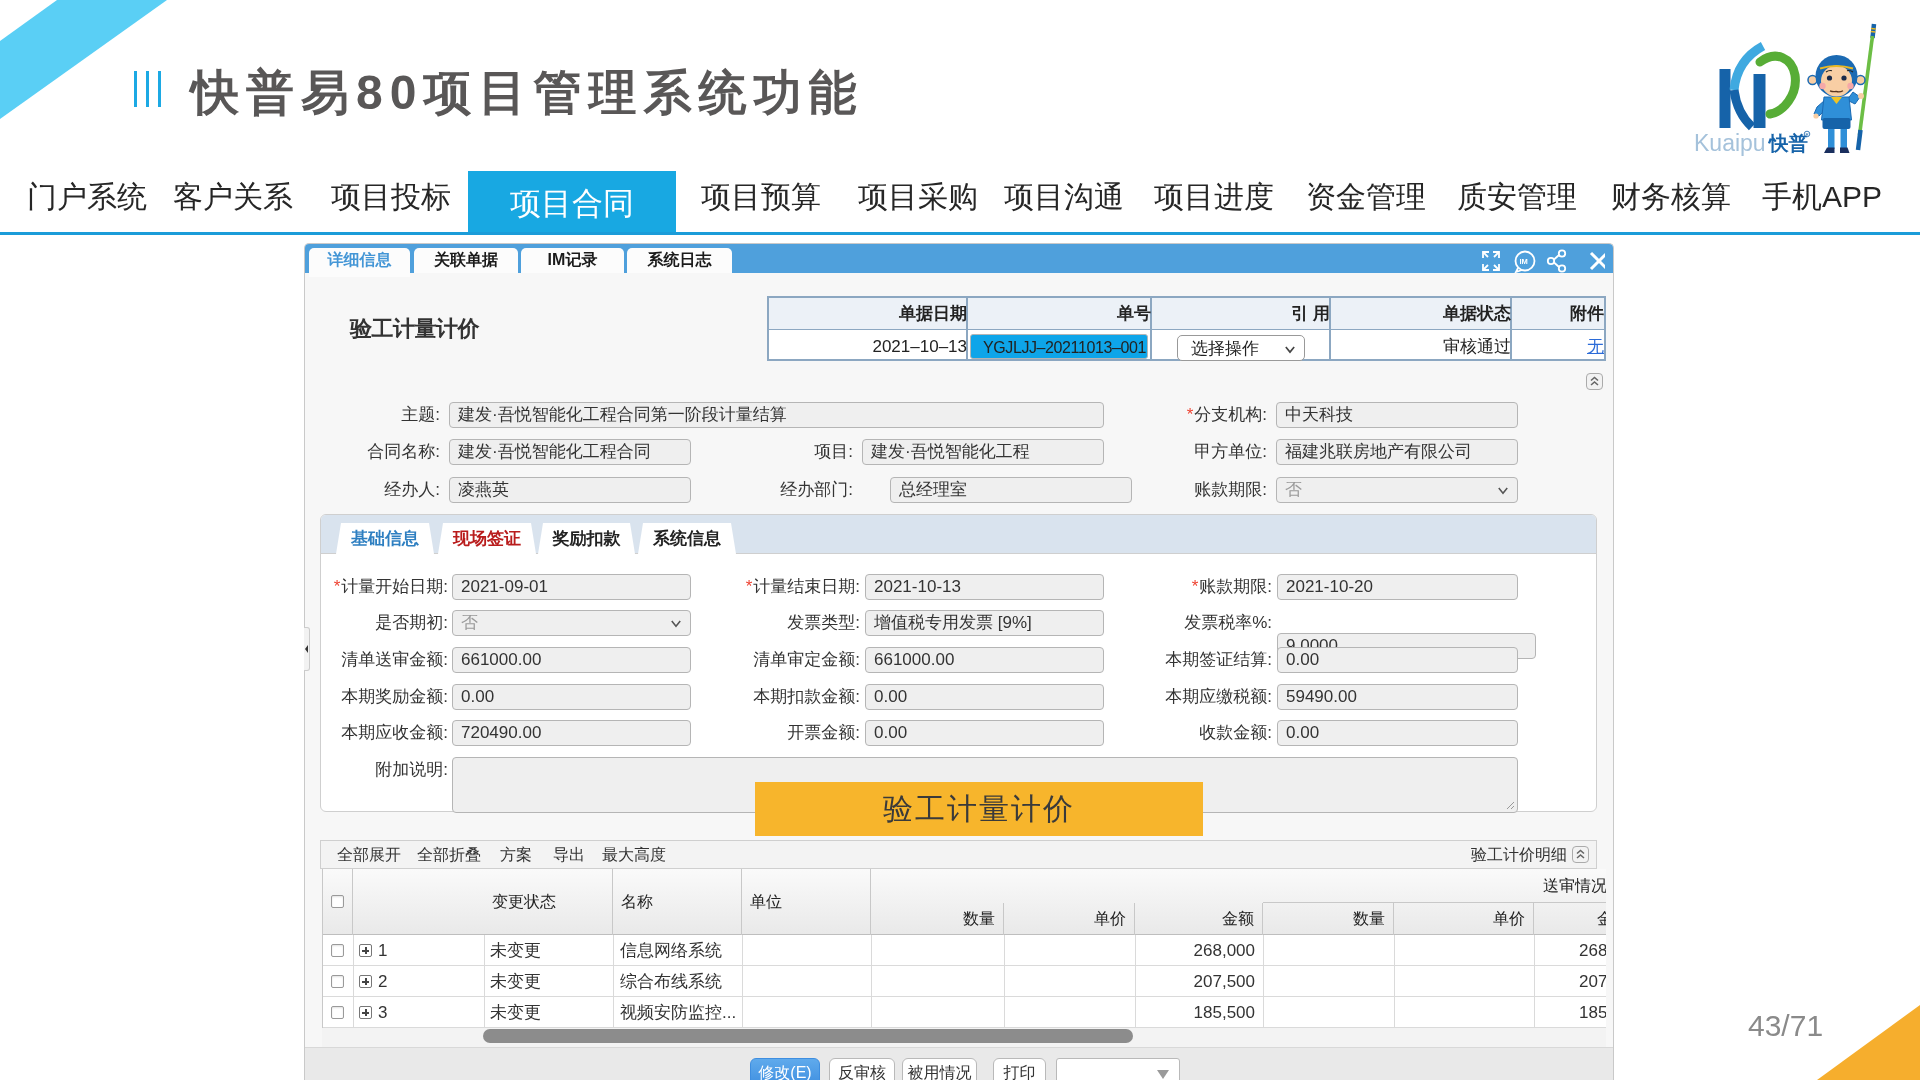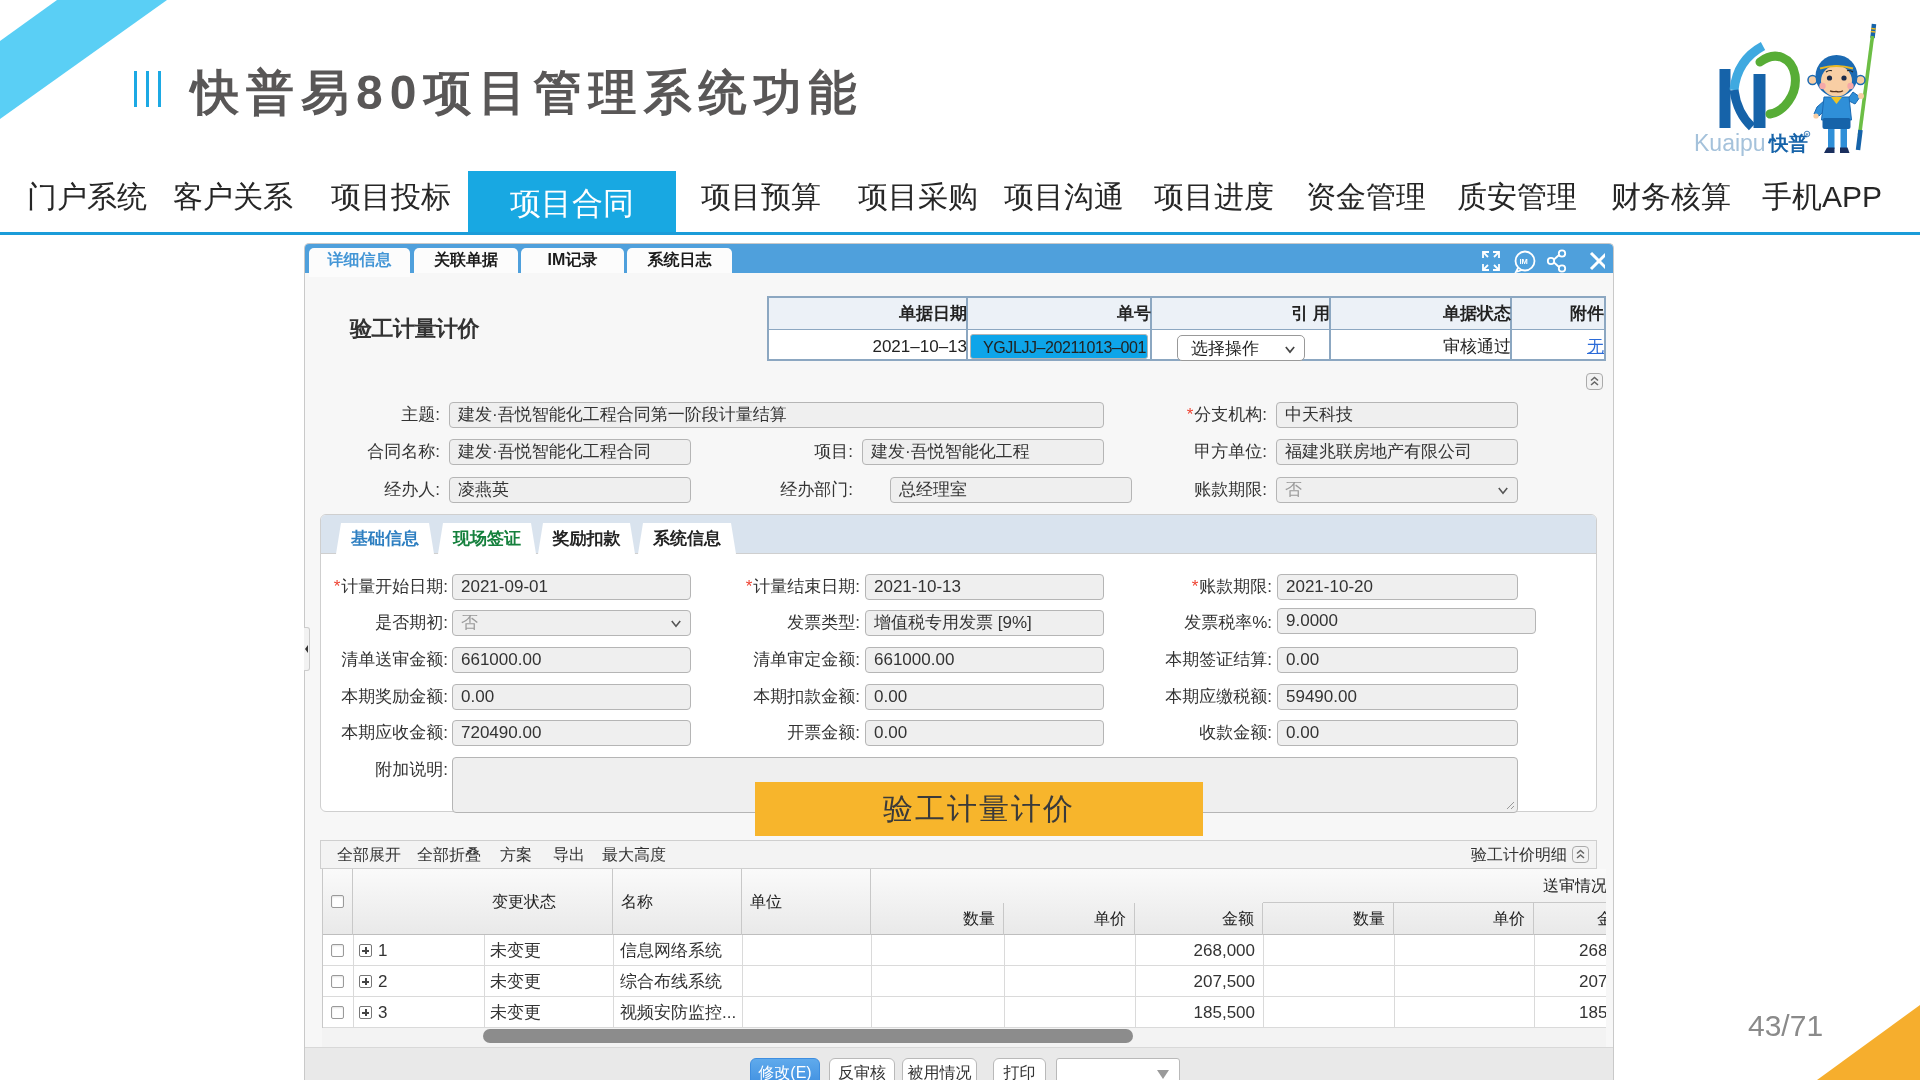--- a/index.html
+++ b/index.html
@@ -202,41 +202,41 @@
 
 <div class="abs" style="left:304px;top:627px;width:6px;height:44px;background:#F2F2F2;border:1px solid #CCC;border-left:none;border-radius:0 3px 3px 0">
   <svg width="5" height="42" viewBox="0 0 5 42">
       <path d="M4 17 L1 21 L4 25 Z" fill="#333"></path>
     </svg>
 </div>
 
 <div class="abs panel">
   <div class="ptabstrip">
     <div class="ptab" style="left:15px;width:98px;color:#2E7FC1">基础信息</div>
-    <div class="ptab" style="left:117px;width:98px;color:#15803d">现场签证</div>
+    <div class="ptab" style="left:117px;width:98px;color:#b91c1c">现场签证</div>
     <div class="ptab" style="left:217px;width:97px;color:#222">奖励扣款</div>
     <div class="ptab" style="left:317px;width:98px;color:#222">系统信息</div>
   </div>
 </div>
 <div class="abs flabel" style="left:300px;top:574px;width:148px"><span class="red">*</span>计量开始日期:</div>
 <div class="abs field" style="left:452px;top:574px;width:239px">2021-09-01</div>
 <div class="abs flabel" style="left:712px;top:574px;width:148px"><span class="red">*</span>计量结束日期:</div>
 <div class="abs field" style="left:865px;top:574px;width:239px">2021-10-13</div>
 <div class="abs flabel" style="left:1124px;top:574px;width:148px"><span class="red">*</span>账款期限:</div>
 <div class="abs field" style="left:1277px;top:574px;width:241px">2021-10-20</div>
 <div class="abs flabel" style="left:300px;top:610px;width:148px">是否期初:</div>
 <div class="abs field" style="left:452px;top:610px;width:239px;color:#999">否
   <svg class="chev" style="top:8px" width="13" height="10" viewBox="0 0 13 10">
       <path d="M1 1 L6.5 8 L12 1" stroke="#555" stroke-width="2" fill="none"></path>
     </svg>
 </div>
 <div class="abs flabel" style="left:712px;top:610px;width:148px">发票类型:</div>
 <div class="abs field" style="left:865px;top:610px;width:239px">增值税专用发票 [9%]</div>
 <div class="abs flabel" style="left:1124px;top:610px;width:148px">发票税率%:</div>
-<div class="abs field" style="left:1277px;top:608px;width:259px">9.0000</div>
+<div class="abs field" style="left:1277px;top:633px;width:259px">9.0000</div>
 <div class="abs flabel" style="left:300px;top:647px;width:148px">清单送审金额:</div>
 <div class="abs field" style="left:452px;top:647px;width:239px">661000.00</div>
 <div class="abs flabel" style="left:712px;top:647px;width:148px">清单审定金额:</div>
 <div class="abs field" style="left:865px;top:647px;width:239px">661000.00</div>
 <div class="abs flabel" style="left:1124px;top:647px;width:148px">本期签证结算:</div>
 <div class="abs field" style="left:1277px;top:647px;width:241px">0.00</div>
 <div class="abs flabel" style="left:300px;top:684px;width:148px">本期奖励金额:</div>
 <div class="abs field" style="left:452px;top:684px;width:239px">0.00</div>
 <div class="abs flabel" style="left:712px;top:684px;width:148px">本期扣款金额:</div>
 <div class="abs field" style="left:865px;top:684px;width:239px">0.00</div>

